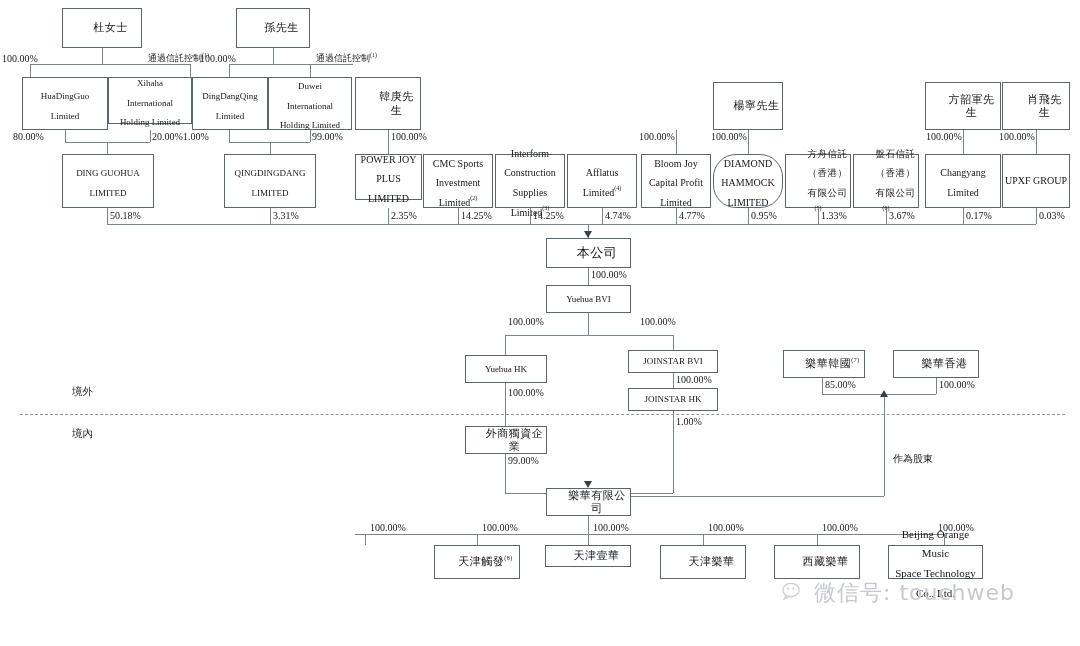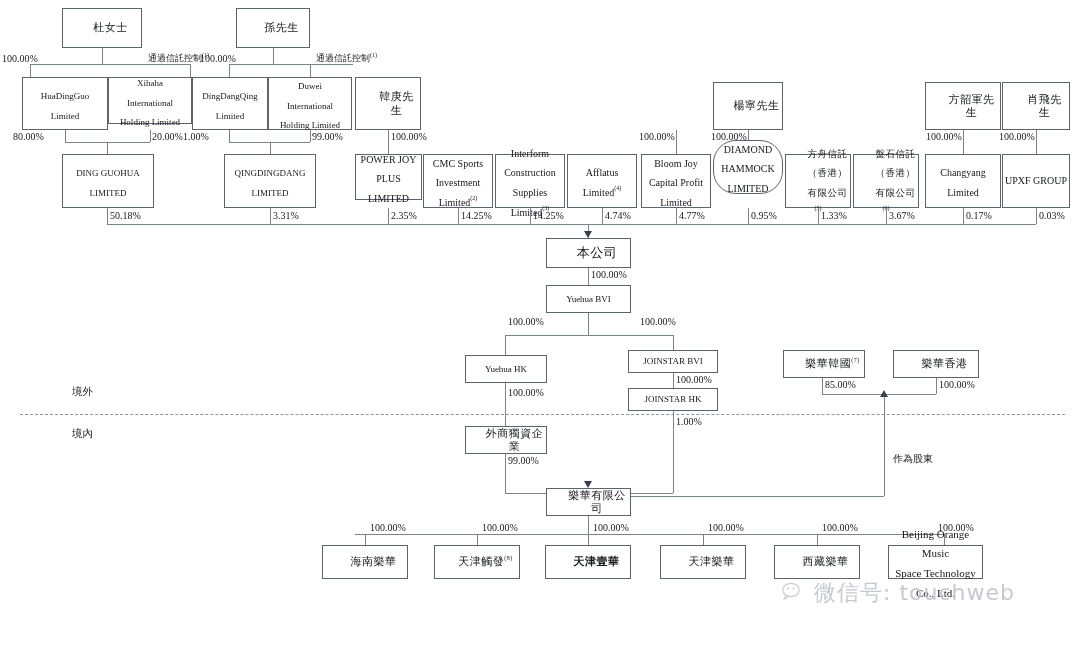--- a/index.html
+++ b/index.html
@@ -225,21 +225,21 @@
       <span class="en-sm">Limited</span><span class="sup">(4)</span>
     </span>
   </div>
   <div class="box" style="left:641px; top:154px; width:70px; height:54px;">
     <span>
       <span class="en-sm">Bloom Joy</span><br>
       <span class="en-sm">Capital Profit</span><br>
       <span class="en-sm">Limited</span>
     </span>
   </div>
-  <div class="box" style="left:713px; top:140px; width:70px; height:54px;border-radius:23px;">
+  <div class="box" style="left:713px; top:154px; width:70px; height:54px;border-radius:23px;">
     <span>
       <span class="en-sm">DIAMOND</span><br>
       <span class="en-sm">HAMMOCK</span><br>
       <span class="en-sm">LIMITED</span>
     </span>
   </div>
   <div class="box" style="left:785px; top:154px; width:66px; height:54px;">
     <span>
       <span class="cn" style="font-size:9.5px">方舟信託</span><br>
       <span class="cn" style="font-size:9.5px">（香港）</span><br>
@@ -379,27 +379,24 @@
   <div class="ln lnv" style="left:817px; top:534px; height:11px;"></div>
   <div class="ln lnv" style="left:944px; top:534px; height:11px;"></div>
 
   <div class="pct" style="left:370px; top:522px;">100.00%</div>
   <div class="pct" style="left:482px; top:522px;">100.00%</div>
   <div class="pct" style="left:593px; top:522px;">100.00%</div>
   <div class="pct" style="left:708px; top:522px;">100.00%</div>
   <div class="pct" style="left:822px; top:522px;">100.00%</div>
   <div class="pct" style="left:938px; top:522px;">100.00%</div>
 
-  <div class="box cn" style="left:322px; top:545px; width:86px; height:34px;">
-    <span>海南樂華</span>
-  </div>
   <div class="box cn" style="left:434px; top:545px; width:86px; height:34px;">
     <span><span>天津觸發</span><span class="sup">(8)</span></span>
   </div>
-  <div class="box cn" style="left:545px; top:545px; width:86px; height:34px;font-weight:bold;">
+  <div class="box cn" style="left:545px; top:545px; width:86px; height:22px;">
     <span>天津壹華</span>
   </div>
   <div class="box cn" style="left:660px; top:545px; width:86px; height:34px;">
     <span>天津樂華</span>
   </div>
   <div class="box cn" style="left:774px; top:545px; width:86px; height:34px;">
     <span>西藏樂華</span>
   </div>
   <div class="box" style="left:888px; top:545px; width:95px; height:34px;">
     <span>

